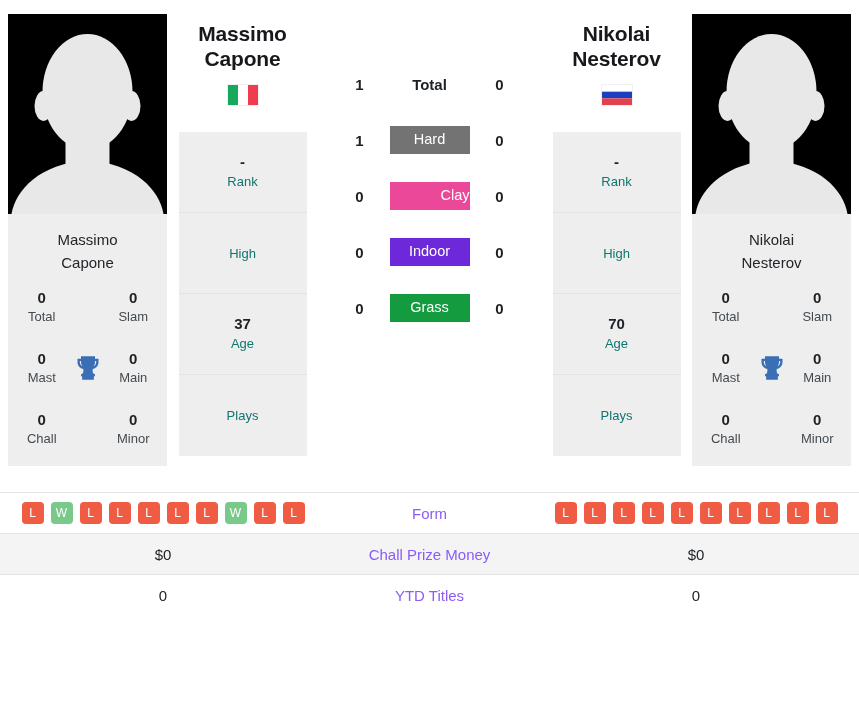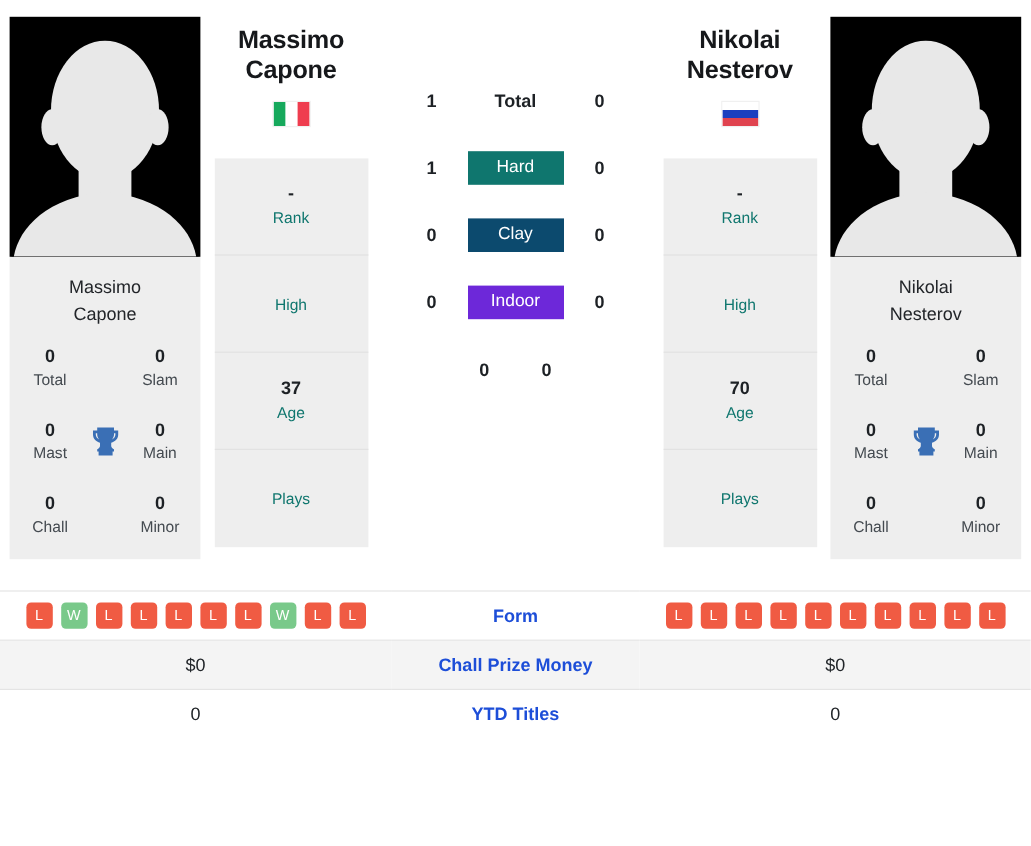--- a/index.html
+++ b/index.html
@@ -217,22 +217,22 @@
     font-size: 15px;
     color: #212529;
     text-align: center;
     vertical-align: middle;
     padding: 0 6px;
   }
 
   .stat-table td.side { width: 326px; }
   .stat-table td.label {
     width: 207px;
-    font-weight: bold;
-    color: #1d4ed8;
+    font-weight: normal;
+    color: #8b5cf6;
   }
 
   .form-strip {
     display: flex;
     align-items: center;
     justify-content: center;
     gap: 7px;
   }
 
   .form-badge {
@@ -341,40 +341,43 @@
 
     <div class="surface-col">
       <div class="surface-row">
         <div class="sc-num">1</div>
         <div class="sc-mid plain">Total</div>
         <div class="sc-num">0</div>
       </div>
       <div class="surface-row">
         <div class="sc-num">1</div>
         <div class="sc-mid">
-          <span class="sc-chip" style="background: #0f766e; text-align: center;">Hard</span>
+          <span class="sc-chip" style="background: #737373; text-align: center;">Hard</span>
         </div>
         <div class="sc-num">0</div>
       </div>
       <div class="surface-row">
         <div class="sc-num">0</div>
         <div class="sc-mid">
-          <span class="sc-chip" style="background: #0c4a6e;">Clay</span>
+          <span class="sc-chip" style="background: #ec4899; text-align: right;">Clay</span>
         </div>
         <div class="sc-num">0</div>
       </div>
       <div class="surface-row">
         <div class="sc-num">0</div>
         <div class="sc-mid">
           <span class="sc-chip" style="background: #6d28d9;">Indoor</span>
         </div>
         <div class="sc-num">0</div>
       </div>
       <div class="surface-row">
         <div class="sc-num">0</div>
+        <div class="sc-mid">
+          <span class="sc-chip" style="background: rgb(20, 154, 63);">Grass</span>
+        </div>
         <div class="sc-num">0</div>
       </div>
     </div>
 
     <div class="info-col">
       <div class="bigname">Nikolai</div>
       <div class="bigname">Nesterov</div>
       <span class="flag">
         <svg viewBox="0 0 30 20" aria-hidden="true">
           <rect x="0" y="0" width="30" height="6.67" fill="#ffffff"></rect>

